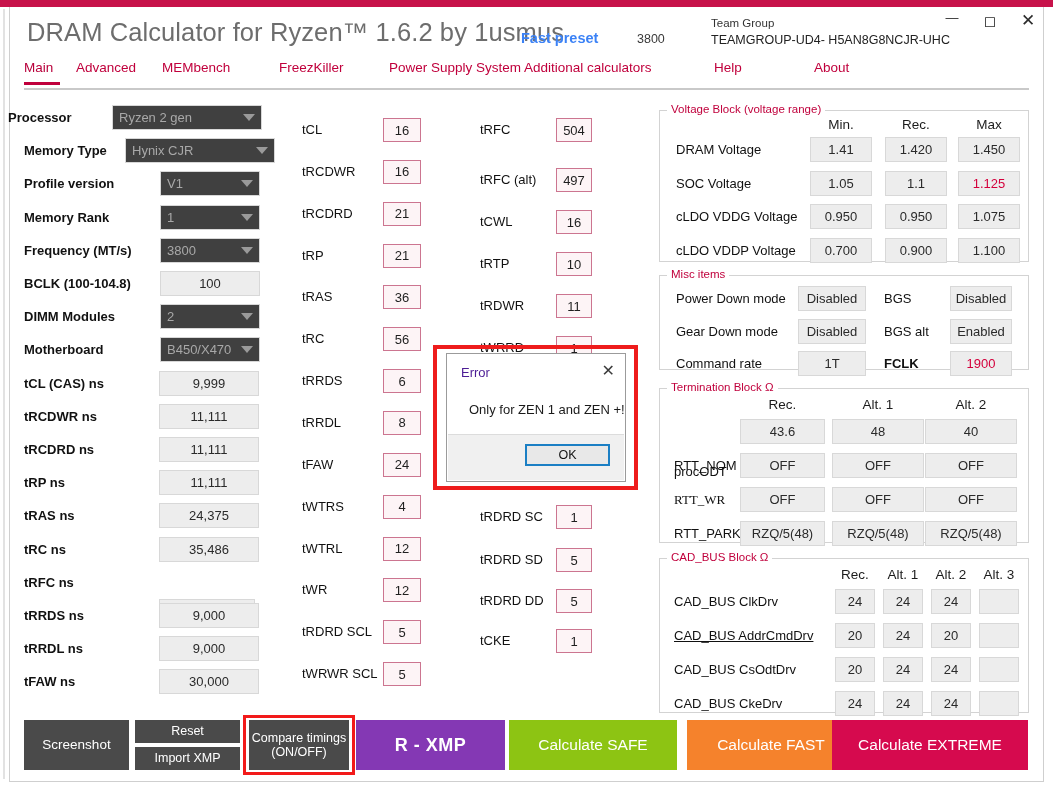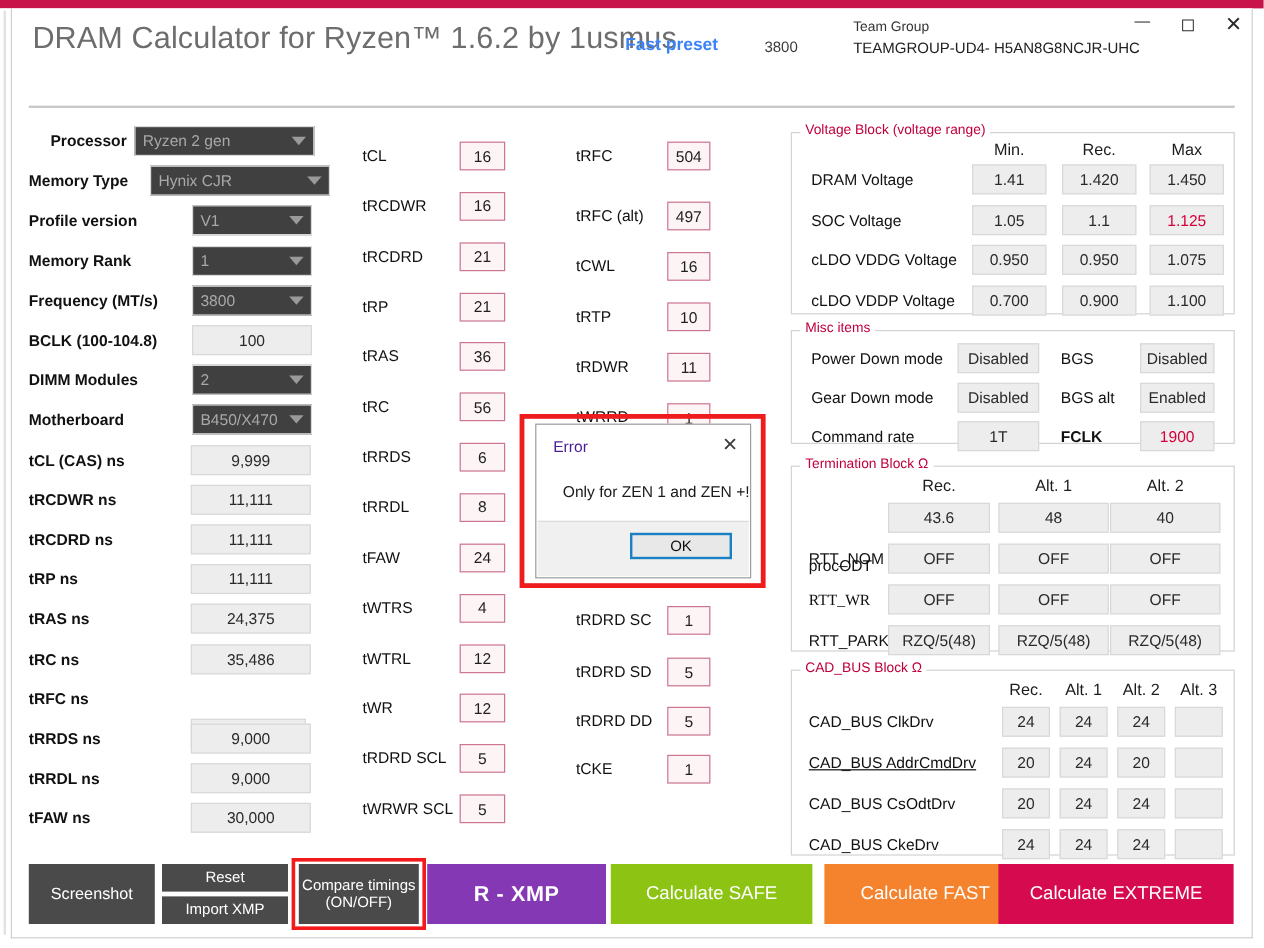--- a/index.html
+++ b/index.html
@@ -158,24 +158,35 @@
     <div class="wc">◻</div>
     <div class="wc close">✕</div>
   </div>
 
   <div class="app-title">DRAM Calculator for Ryzen™ 1.6.2 by 1usmus</div>
   <div class="preset-label">Fast preset</div>
   <div class="preset-value">3800</div>
   <div class="mem-brand">Team Group</div>
   <div class="mem-part">TEAMGROUP-UD4- H5AN8G8NCJR-UHC</div>
 
+  <div class="tabbar" id="tabbar">
+      <div class="tab active" style="left: 0px;">Main</div>
+      <div class="tab-underline" style="left: 0px; width: 36px;"></div>
+      <div class="tab" style="left: 52px;">Advanced</div>
+      <div class="tab" style="left: 138px;">MEMbench</div>
+      <div class="tab" style="left: 255px;">FreezKiller</div>
+      <div class="tab" style="left: 365px;">Power Supply System</div>
+      <div class="tab" style="left: 500px;">Additional calculators</div>
+      <div class="tab" style="left: 690px;">Help</div>
+      <div class="tab" style="left: 790px;">About</div>
+    </div>
   <div class="tab-rule"></div>
 
   <div id="leftpanel">
-      <div class="lbl b" style="left: 42px; top: 110px;">Processor</div>
+      <div class="lbl b" style="left: 8px; top: 110px;">Processor</div>
       <div class="combo" style="left: 112px; top: 105px; width: 150px; height: 25px;">
         <span class="cv">Ryzen 2 gen</span>
         <span class="arrow"></span>
       </div>
       <div class="lbl b" style="left: 24px; top: 143.2px;">Memory Type</div>
       <div class="combo" style="left: 125px; top: 138.2px; width: 150px; height: 25px;">
         <span class="cv">Hynix CJR</span>
         <span class="arrow"></span>
       </div>
       <div class="lbl b" style="left: 24px; top: 176.4px;">Profile version</div>

